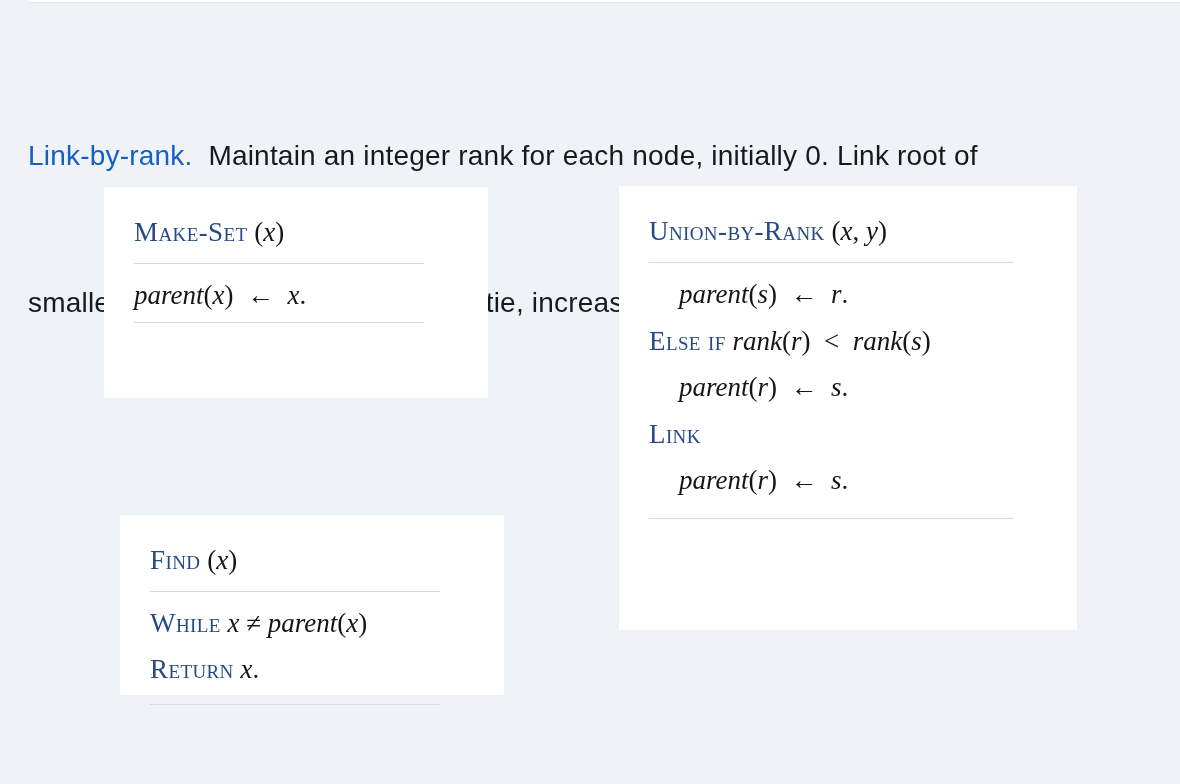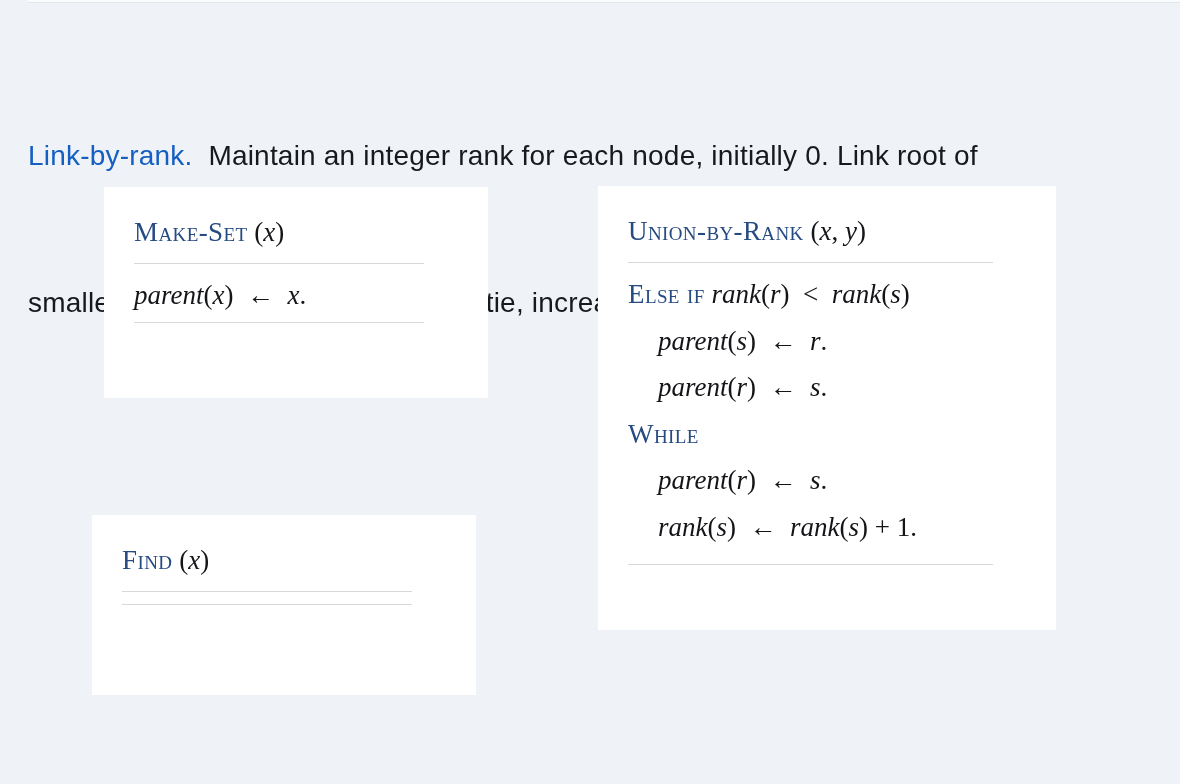--- a/index.html
+++ b/index.html
@@ -34,22 +34,22 @@
   }
   .header .lead { color: #155fc2; }
 
   .code-box {
     position: absolute;
     background: #ffffff;
     box-sizing: border-box;
     padding: 28px 0 0 30px;
   }
   .box-make-set { left: 104px; top: 187px; width: 384px; height: 211px; }
-  .box-find     { left: 92px; top: 515px; width: 384px; height: 180px; }
-  .box-union    { left: 598px; top: 186px; width: 458px; height: 444px; }
+  .box-find     { left: 120px; top: 515px; width: 384px; height: 180px; }
+  .box-union    { left: 619px; top: 186px; width: 458px; height: 444px; }
 
   .code-font {
     font-family: "Liberation Serif", "DejaVu Serif", serif;
     color: #141518;
   }
   .proc-title {
     font-size: 27px;
     line-height: 34px;
     white-space: pre;
   }
@@ -99,31 +99,32 @@
     <div class="code-lines">
         <div class="code-line"><span class="seg-v">parent</span><span class="seg-p">(</span><span class="seg-v">x</span><span class="seg-p">)  ←  </span><span class="seg-v">x</span><span class="seg-p">.</span></div>
       </div>
     <div class="rule rule-w-left rule-bottom-make-set"></div>
   </section>
 
   <section class="code-box box-find code-font">
     <div class="proc-title"><span class="seg-k">Find</span><span class="seg-p"> (</span><span class="seg-v">x</span><span class="seg-p">)</span></div>
     <div class="rule rule-w-left"></div>
     <div class="code-lines">
+        <div class="code-line"><span class="seg-k">While</span><span class="seg-p"> </span><span class="seg-v">x</span><span class="seg-p"> ≠ </span><span class="seg-v">parent</span><span class="seg-p">(</span><span class="seg-v">x</span><span class="seg-p">)</span></div>
+        <div class="code-line"><span class="seg-k">Return</span><span class="seg-p"> </span><span class="seg-v">x</span><span class="seg-p">.</span></div>
       </div>
     <div class="rule rule-w-left rule-bottom-find"></div>
   </section>
 
   <section class="code-box box-union code-font">
     <div class="proc-title"><span class="seg-k">Union-by-Rank</span><span class="seg-p"> (</span><span class="seg-v">x</span><span class="seg-p">, </span><span class="seg-v">y</span><span class="seg-p">)</span></div>
     <div class="rule rule-w-right"></div>
     <div class="code-lines">
+        <div class="code-line indent"><span class="seg-v">parent</span><span class="seg-p">(</span><span class="seg-v">s</span><span class="seg-p">)  ←  </span><span class="seg-v">r</span><span class="seg-p">.</span></div>
         <div class="code-line"><span class="seg-k">Else if</span><span class="seg-p"> </span><span class="seg-v">rank</span><span class="seg-p">(</span><span class="seg-v">r</span><span class="seg-p">)  &lt;  </span><span class="seg-v">rank</span><span class="seg-p">(</span><span class="seg-v">s</span><span class="seg-p">)</span></div>
-        <div class="code-line indent"><span class="seg-v">parent</span><span class="seg-p">(</span><span class="seg-v">s</span><span class="seg-p">)  ←  </span><span class="seg-v">r</span><span class="seg-p">.</span></div>
         <div class="code-line indent"><span class="seg-v">parent</span><span class="seg-p">(</span><span class="seg-v">r</span><span class="seg-p">)  ←  </span><span class="seg-v">s</span><span class="seg-p">.</span></div>
-        <div class="code-line"><span class="seg-k">While</span></div>
+        <div class="code-line"><span class="seg-k">Link</span></div>
         <div class="code-line indent"><span class="seg-v">parent</span><span class="seg-p">(</span><span class="seg-v">r</span><span class="seg-p">)  ←  </span><span class="seg-v">s</span><span class="seg-p">.</span></div>
-        <div class="code-line indent"><span class="seg-v">rank</span><span class="seg-p">(</span><span class="seg-v">s</span><span class="seg-p">)  ←  </span><span class="seg-v">rank</span><span class="seg-p">(</span><span class="seg-v">s</span><span class="seg-p">) + 1.</span></div>
       </div>
     <div class="rule rule-w-right rule-bottom-union"></div>
   </section>
 
 </div>
 
 </body></html>

